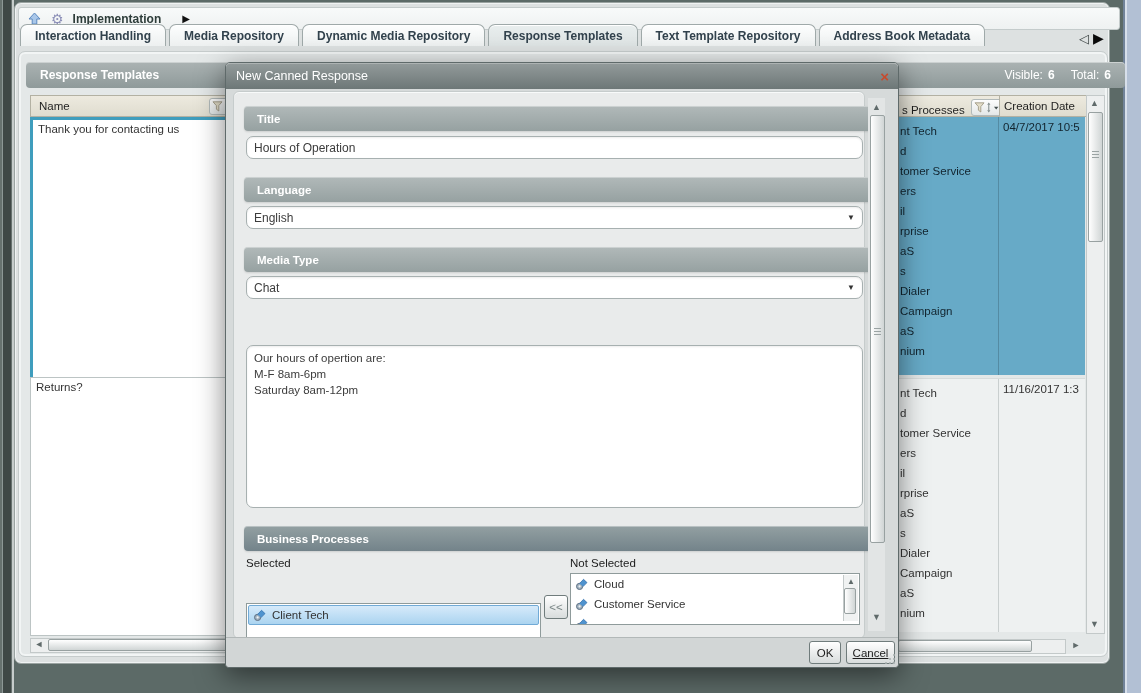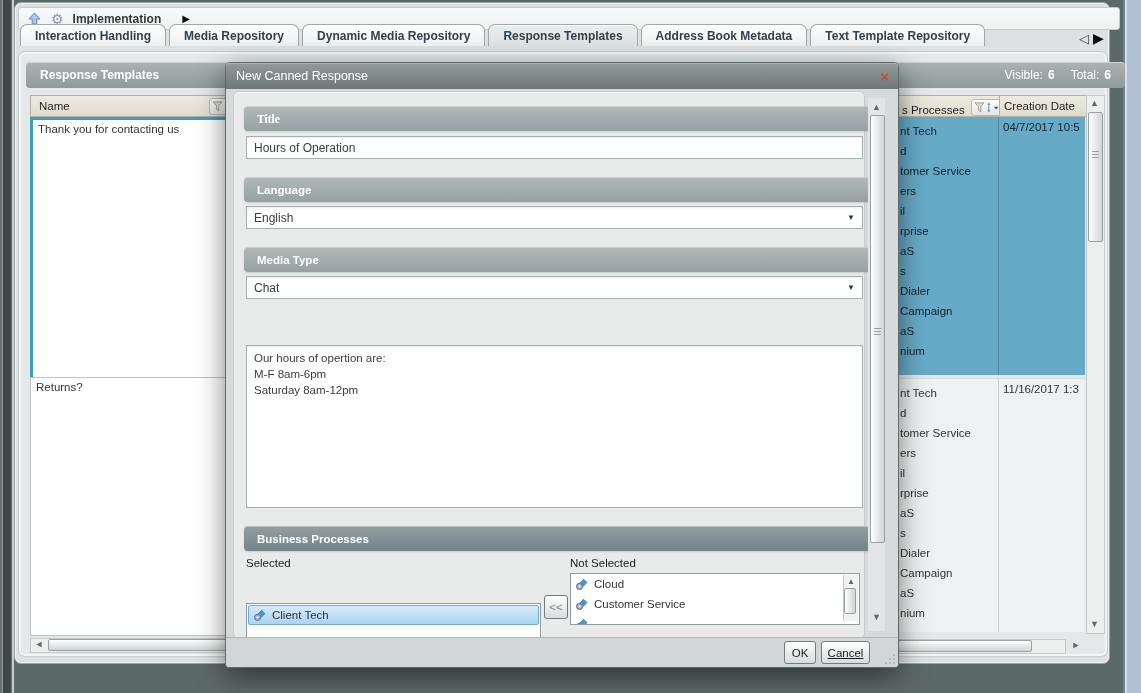--- a/index.html
+++ b/index.html
@@ -50,32 +50,32 @@
          box-shadow:0 8px 28px rgba(0,0,0,.5);}
   .mtitle{height:26px;background:linear-gradient(#939b9b,#6d7777);border-radius:4px 4px 0 0;
           display:flex;align-items:center;color:#fff;font-size:12.5px;padding-left:10px;
           box-shadow:inset 0 1px 0 rgba(255,255,255,.25);}
   .minner{background:#e9ebeb;border:1px solid #c6cccc;border-radius:6px;
           box-shadow:inset 0 1px 0 #f8fafa;}
   .sechdr{background:linear-gradient(#b1b9b9,#96a1a1);border-radius:4px;color:#fff;font-weight:bold;
           font-size:11.5px;display:flex;align-items:center;padding-left:13px;
           box-shadow:inset 0 1px 0 rgba(255,255,255,.35),0 1px 2px rgba(0,0,0,.12);}
   .sechdr.dark{background:linear-gradient(#93a0a2,#73838a);}
-  .tbox{background:#fff;border:1px solid #a7b0b0;border-radius:0;font-size:12px;color:#3c3c3c;
+  .tbox{background:#fff;border:1px solid #a7b0b0;border-radius:7px;font-size:12px;color:#3c3c3c;
         display:flex;align-items:center;padding:0 7px;box-shadow:inset 0 1px 2px rgba(0,0,0,.08);}
   .caret{margin-left:auto;font-size:8px;color:#333;}
   .mlabel{font-size:11.5px;font-weight:normal;color:#1c1c1c;}
   .bplist{background:#fff;border:1px solid #8f9b9b;overflow:hidden;position:absolute;}
   .bp-item{display:flex;align-items:center;gap:6px;height:20px;padding:0 4px;font-size:11.5px;color:#333;}
   .bp-item.hl{background:linear-gradient(#d6eafa,#abd4f0);border:1px solid #71aad6;border-radius:2px;
               height:18px;margin:1px;}
   .btn{background:linear-gradient(#ffffff,#d8dcdc);border:1px solid #707c7c;border-radius:3px;
        font-size:11.5px;color:#1c1c1c;display:flex;align-items:center;justify-content:center;}
   .mfooter{background:#d2d6d6;border-top:1px solid #b2b8b8;border-radius:0 0 4px 4px;
-           display:flex;align-items:center;justify-content:flex-end;gap:5px;padding-right:28px;}
+           display:flex;align-items:center;justify-content:flex-end;gap:5px;padding-right:3px;}
   .closex{color:#c64b2e;font-weight:bold;font-size:15px;line-height:1;}
   .pre{white-space:pre-line;}
 </style>
 </head>
 <body>
 
 <div id="stage">
 
   <div class="abs" style="left:0;top:0;width:14px;height:693px;
               background:linear-gradient(90deg,#67726f 0 2px,#8d9896 2px 3px,#3f4846 3px 11px,#67726f 11px 12px,#c6cccb 12px 14px);"></div>
@@ -103,24 +103,24 @@
     <div class="tab">
         <span>Media Repository</span>
       </div>
     <div class="tab">
         <span>Dynamic Media Repository</span>
       </div>
     <div class="tab active">
         <span>Response Templates</span>
       </div>
     <div class="tab">
+        <span>Text Template Repository</span>
+      </div>
+    <div class="tab">
         <span>Address Book Metadata</span>
-      </div>
-    <div class="tab">
-        <span>Text Template Repository</span>
       </div>
   </div>
   <div class="abs" style="left:1079px;top:31px;font-size:13px;color:#3c4444;">◁</div>
   <div class="abs" style="left:1093px;top:30px;font-size:14px;color:#0a0a0a;">▶</div>
 
   <div class="abs panel" style="left:18px;top:51px;width:1088px;height:604px;"></div>
 
   <div class="abs hdrbar" style="left:26px;top:62px;width:1071px;height:26px;padding:0 14px;">
     <span>Response Templates</span>
     <span style="margin-left:auto;display:flex;gap:5px;font-weight:normal;">
@@ -221,21 +221,21 @@
 
   <div class="abs modal" style="left:225px;top:62px;width:672px;height:604px;z-index:10;">
 
     <div class="mtitle">
       <span>New Canned Response</span>
       <span class="closex" style="margin-left:auto;margin-right:9px;">×</span>
     </div>
 
     <div class="abs minner" style="left:7px;top:28px;width:630px;height:546px;"></div>
 
-    <div class="abs sechdr" style="left:18px;top:43px;width:619px;height:25px;font-family:Liberation Serif, serif;">
+    <div class="abs sechdr" style="left:18px;top:43px;width:619px;height:25px;">
       <span>Title</span>
     </div>
     <div class="abs tbox" style="left:20px;top:73px;width:601px;height:21px;">
       <span>Hours of Operation</span>
     </div>
 
     <div class="abs sechdr" style="left:18px;top:114px;width:619px;height:25px;">
       <span>Language</span>
     </div>
     <div class="abs tbox" style="left:20px;top:143px;width:601px;height:21px;">

